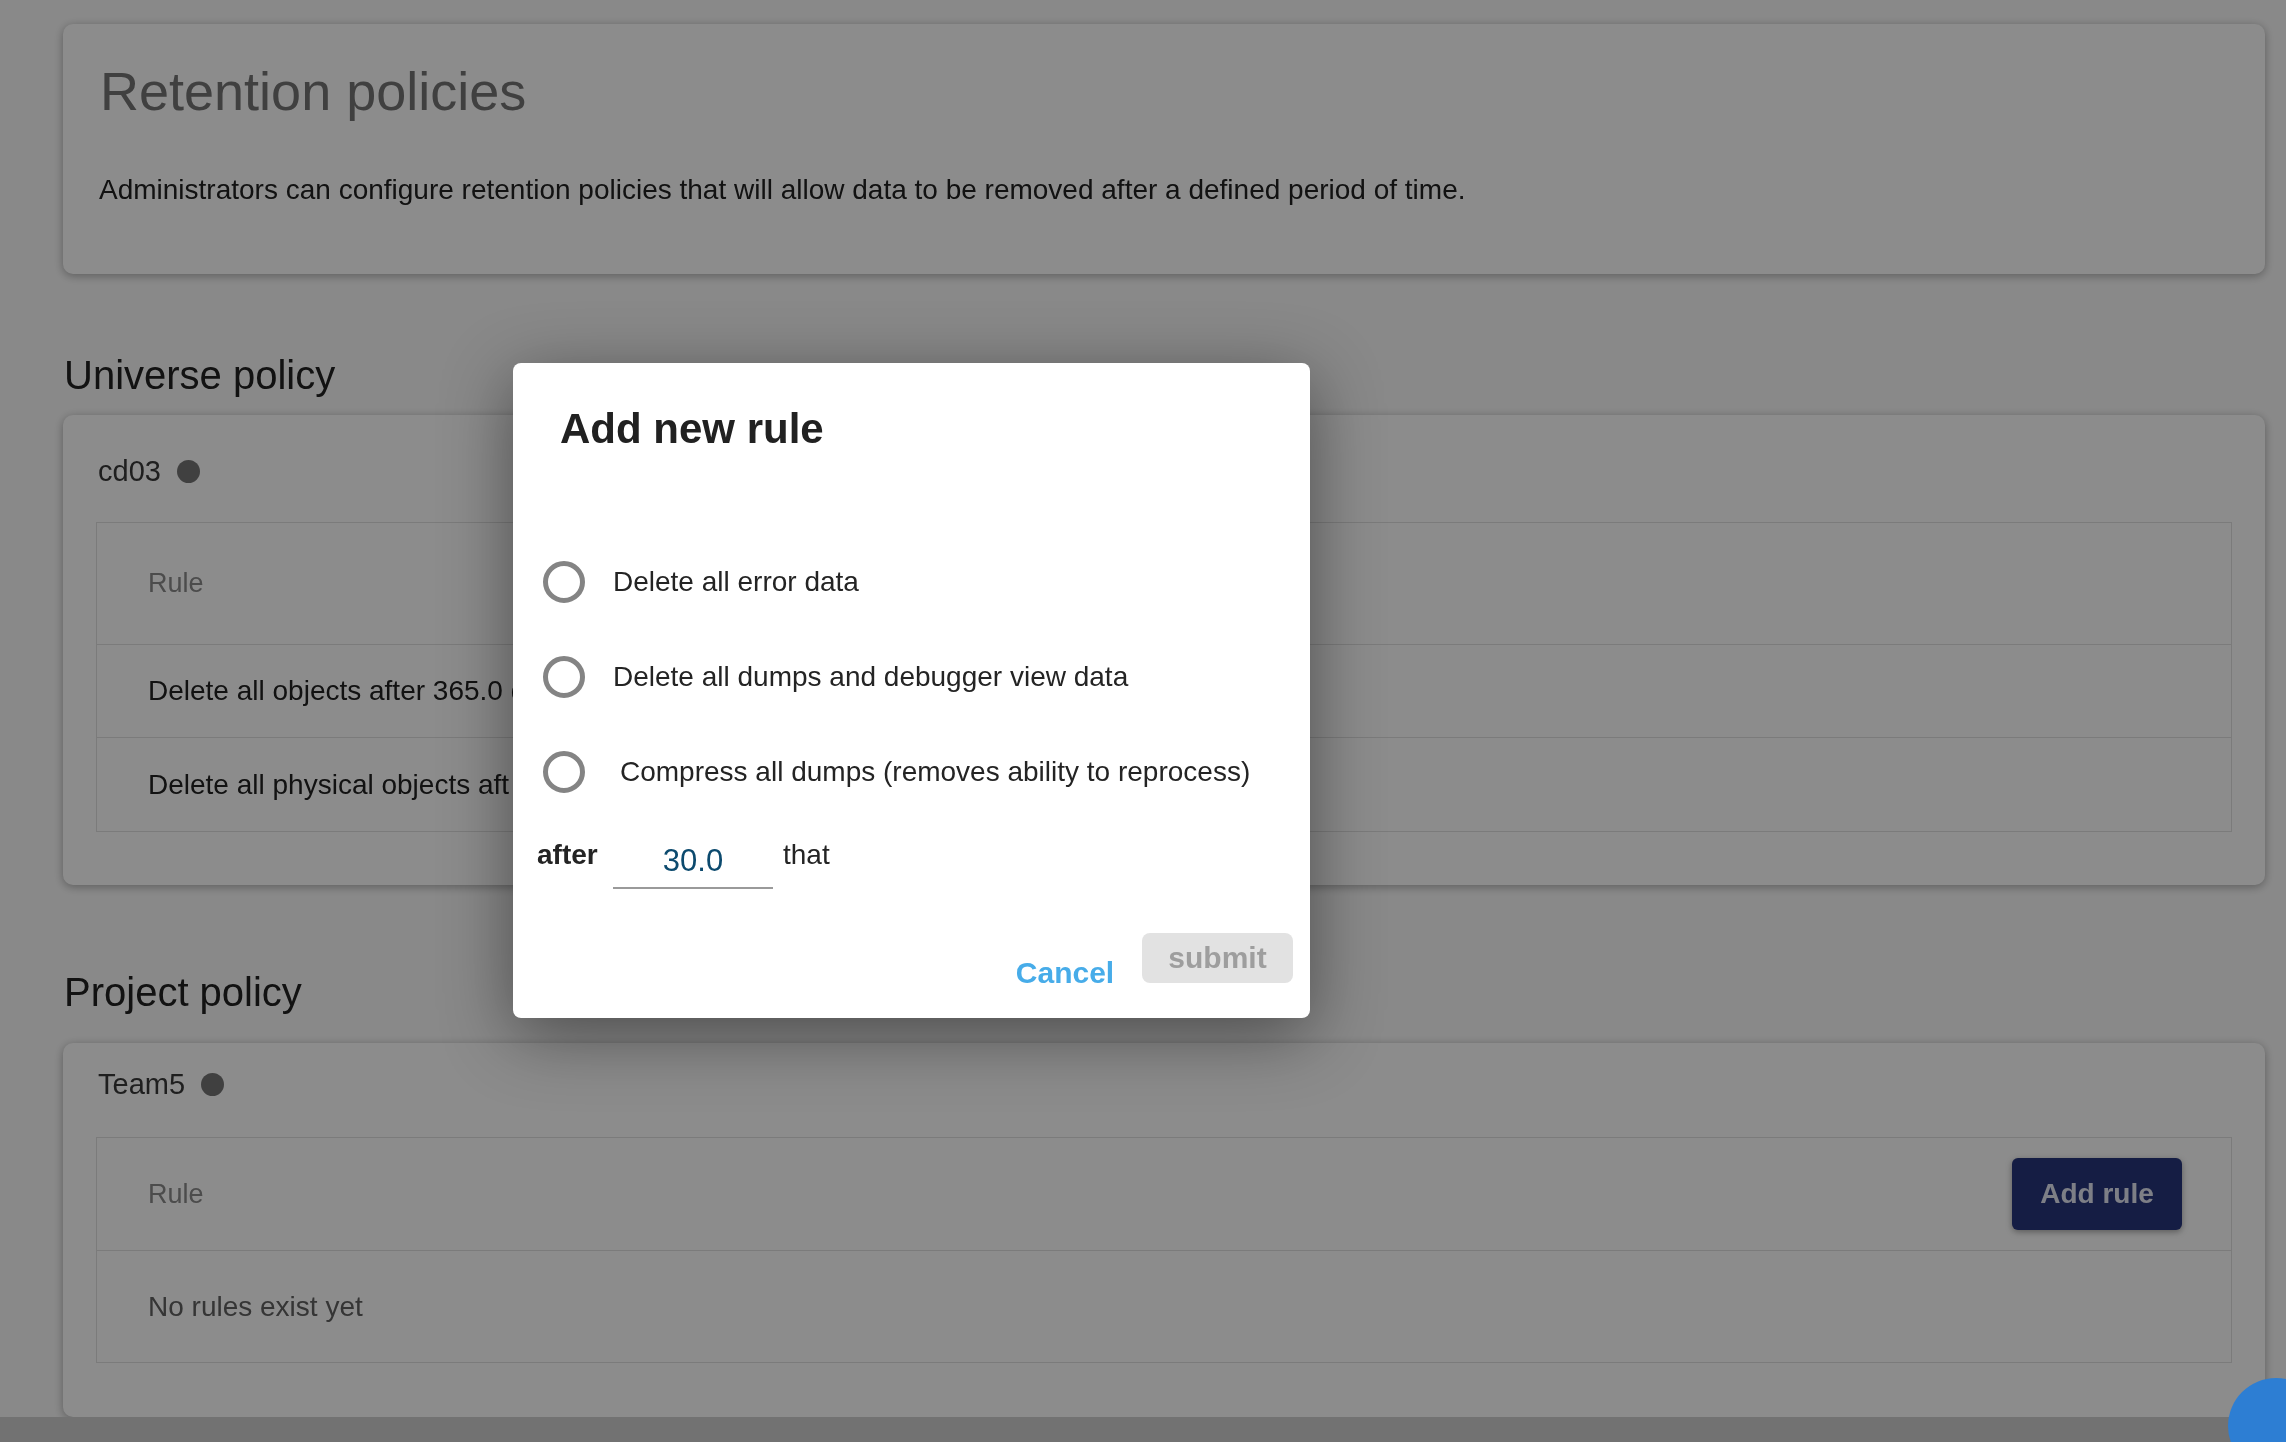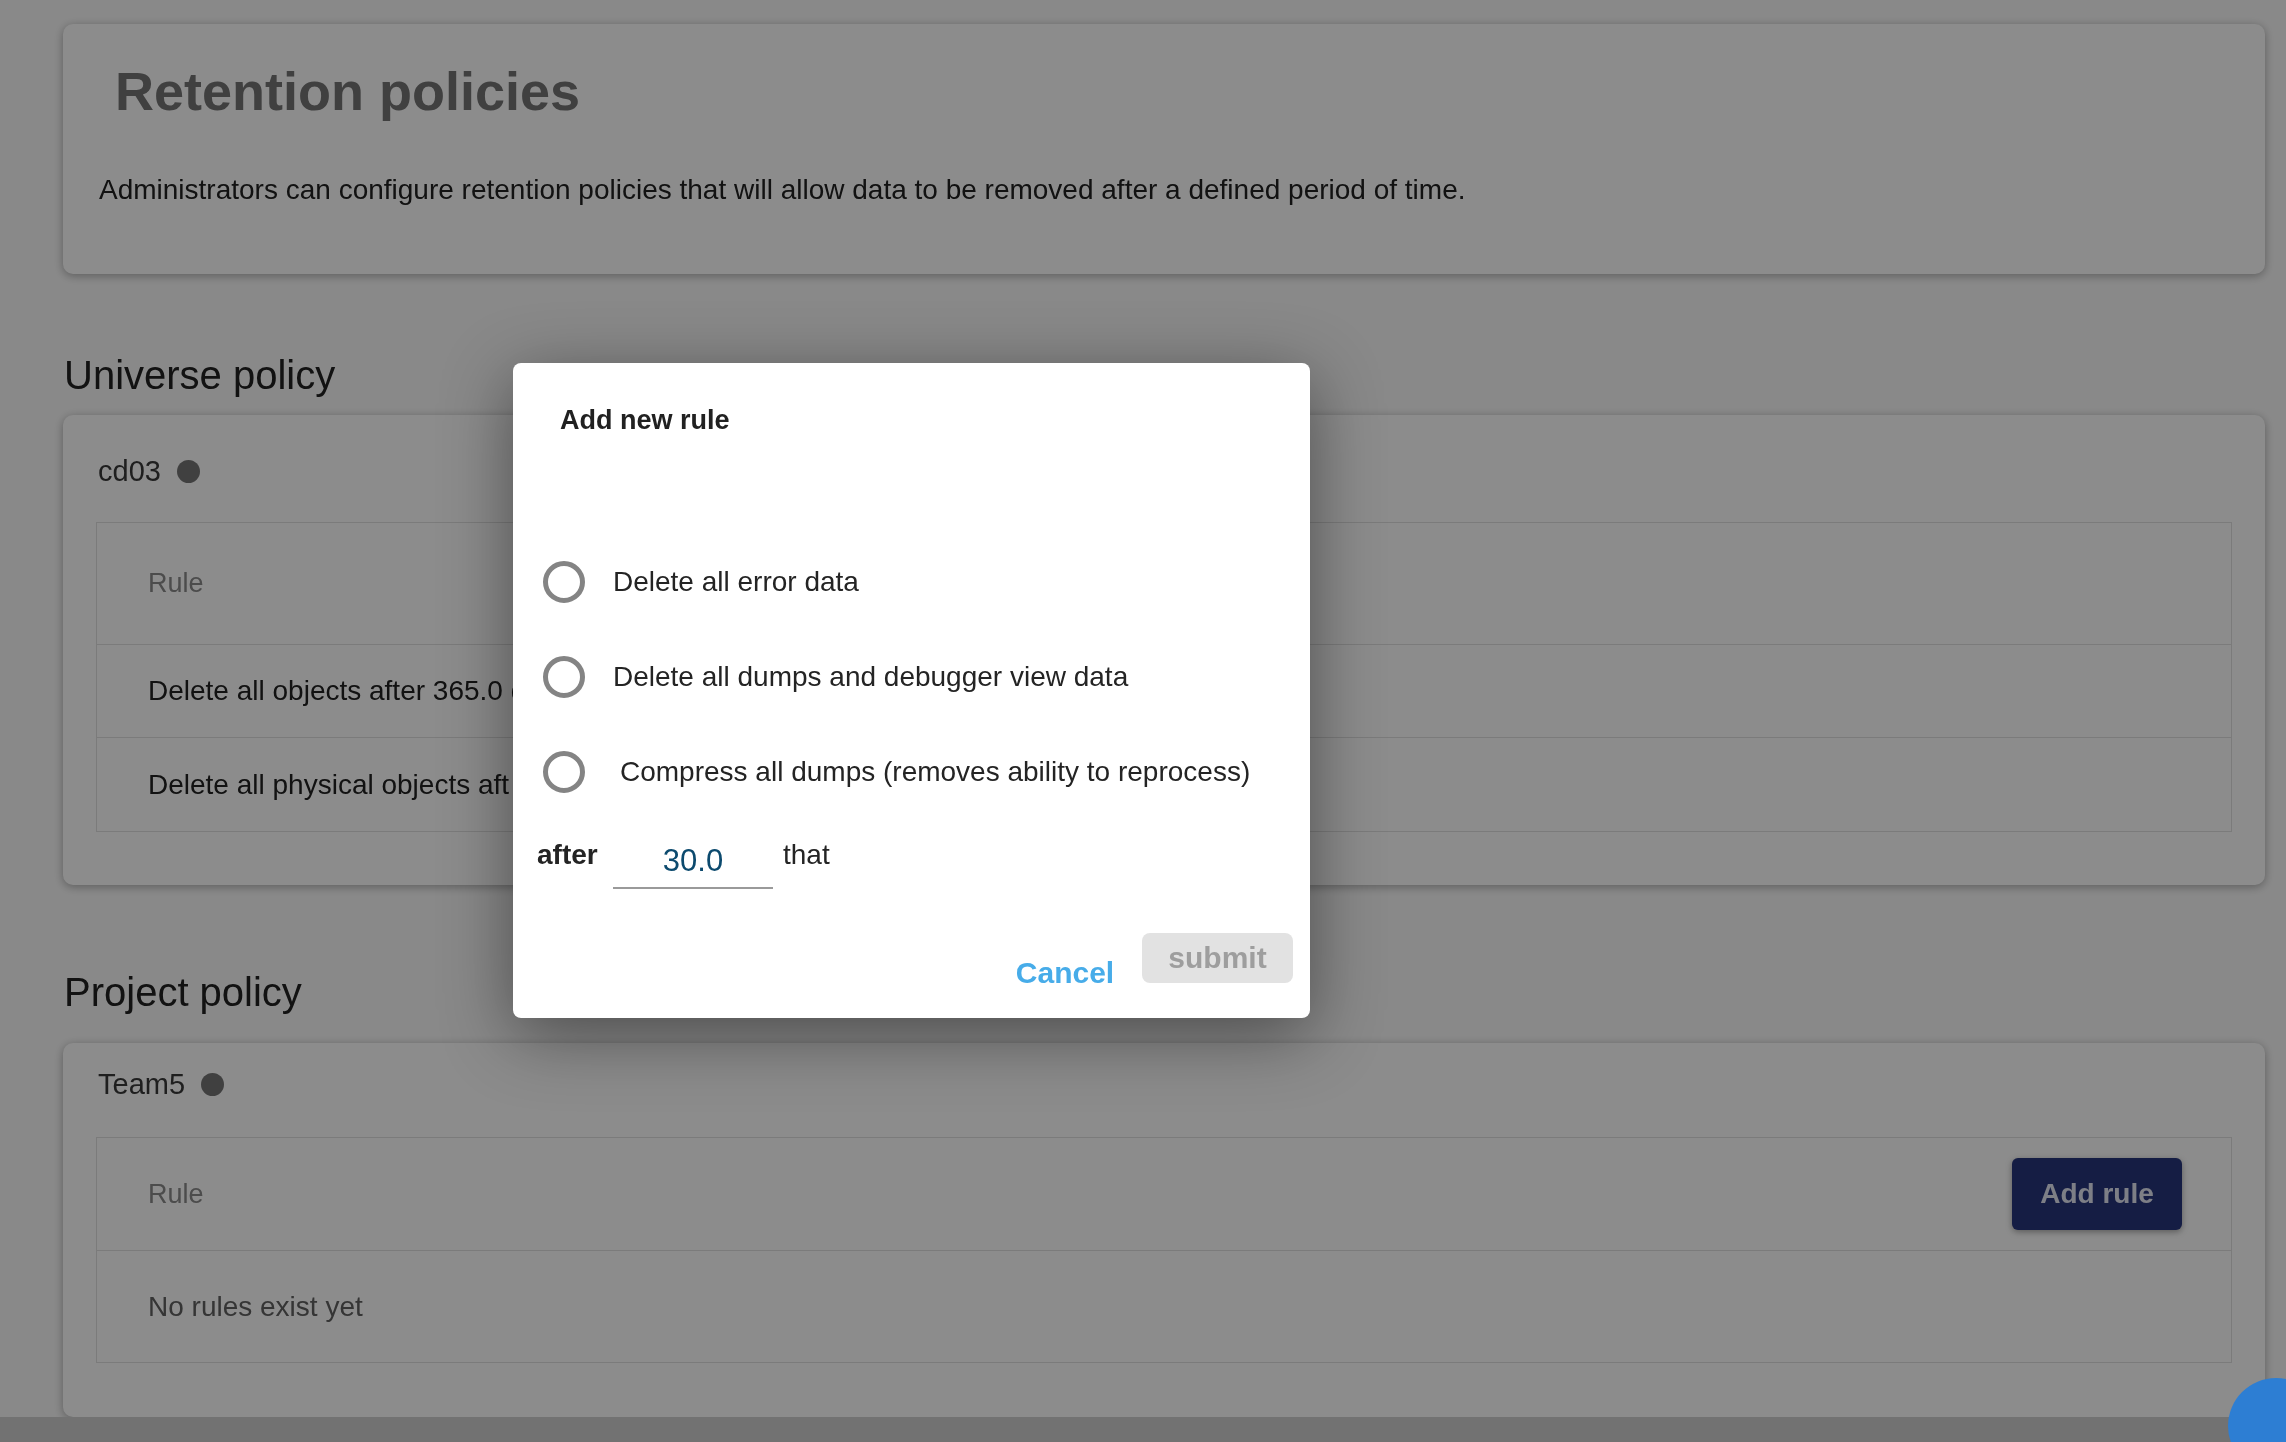--- a/index.html
+++ b/index.html
@@ -2,21 +2,21 @@
 <html><head>
 <meta charset="utf-8">
 <style>
   html,body{margin:0;padding:0;}
   body{font-family:"Liberation Sans",sans-serif;}
   .screen{position:relative;width:2286px;height:1442px;background:#fafafa;overflow:hidden;}
 
   
   .card{position:absolute;background:#ffffff;border-radius:10px;box-shadow:0 2px 10px rgba(0,0,0,0.32);}
   .header-card{left:63px;top:24px;width:2202px;height:250px;}
-  .page-title{position:absolute;left:52px;top:36px;font-size:54px;color:#757575;white-space:nowrap;font-weight:bold;}
+  .page-title{position:absolute;left:37px;top:36px;font-size:54px;color:#757575;white-space:nowrap;}
   .page-desc{position:absolute;left:36px;top:150px;font-size:28px;color:#212121;white-space:nowrap;}
 
   .section-heading{position:absolute;font-size:40px;color:#212121;white-space:nowrap;}
   .universe-heading{left:64px;top:353px;}
   .project-heading{left:64px;top:970px;}
 
   .universe-card{left:63px;top:415px;width:2202px;height:470px;}
   .project-card{left:63px;top:1043px;width:2202px;height:374px;}
 
   .instance-row{position:absolute;left:35px;display:flex;align-items:center;gap:16px;}
@@ -42,21 +42,21 @@
     display:flex;align-items:center;justify-content:center;box-shadow:0 2px 6px rgba(0,0,0,0.35);text-align:center;}
 
   .footer-strip{position:absolute;left:0;top:1417px;width:2286px;height:25px;background:#cfcfcf;}
 
   
   .backdrop{position:absolute;left:0;top:0;width:2286px;height:1442px;background:rgba(0,0,0,0.45);z-index:10;}
 
   
   .modal{position:absolute;left:513px;top:363px;width:797px;height:655px;background:#ffffff;border-radius:8px;
     box-shadow:0 16px 70px rgba(0,0,0,0.45);z-index:20;}
-  .modal-title{position:absolute;left:47px;top:42px;font-size:27px;font-weight:700;color:#212121;white-space:nowrap;}
+  .modal-title{position:absolute;left:47px;top:42px;font-size:42px;font-weight:700;color:#212121;white-space:nowrap;}
   .radio-row{position:absolute;left:30px;display:flex;align-items:center;height:44px;}
   .radio-row.r1{top:197px;}
   .radio-row.r2{top:292px;}
   .radio-row.r3{top:387px;gap:7px;}
   .radio-circle{width:32px;height:32px;border:5px solid #848484;border-radius:50%;box-sizing:content-box;flex:none;cursor:pointer;}
   .radio-label{margin-left:28px;font-size:28px;color:#242424;white-space:nowrap;}
 
   .after-label{position:absolute;left:24px;top:476px;font-size:28px;color:#242424;font-weight:bold;}
   .days-input{position:absolute;left:100px;top:462px;width:160px;height:52px;border:none;border-bottom:2px solid #9a9a9a;
     background:transparent;text-align:center;font-family:inherit;font-size:31px;color:#0c4a6e;outline:none;padding:0;margin-top:10px;}

